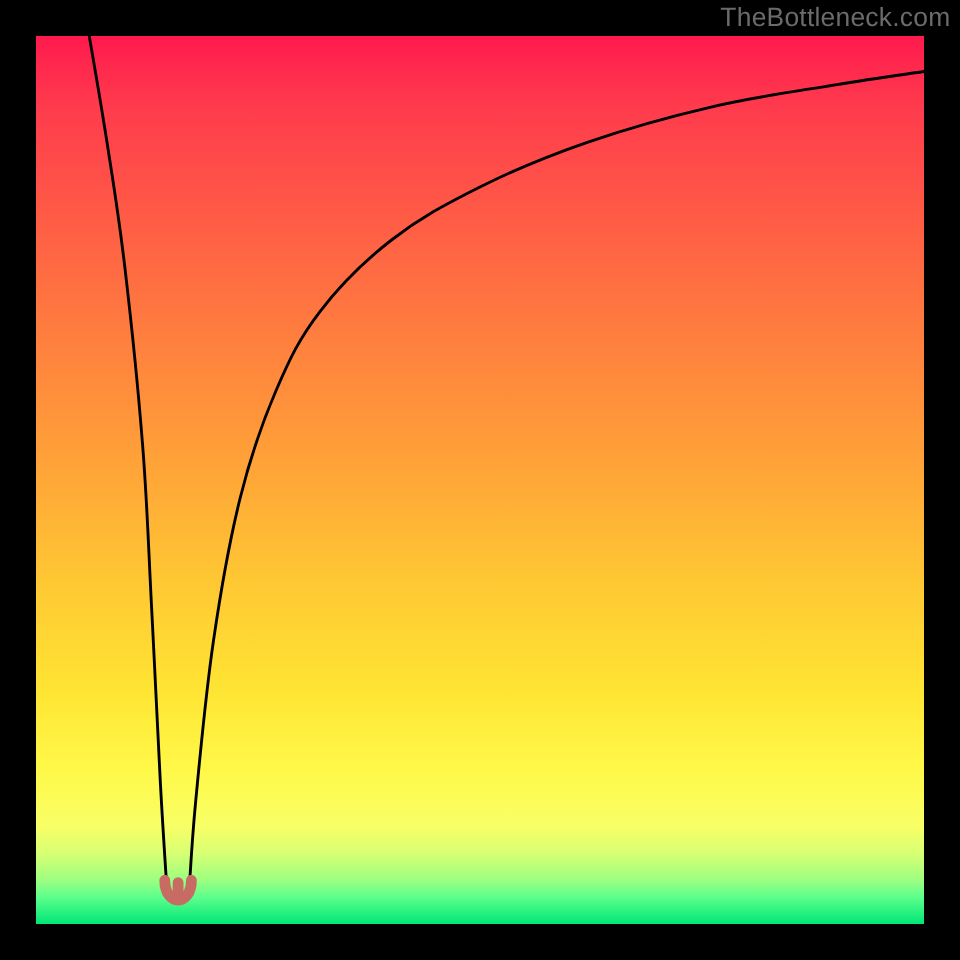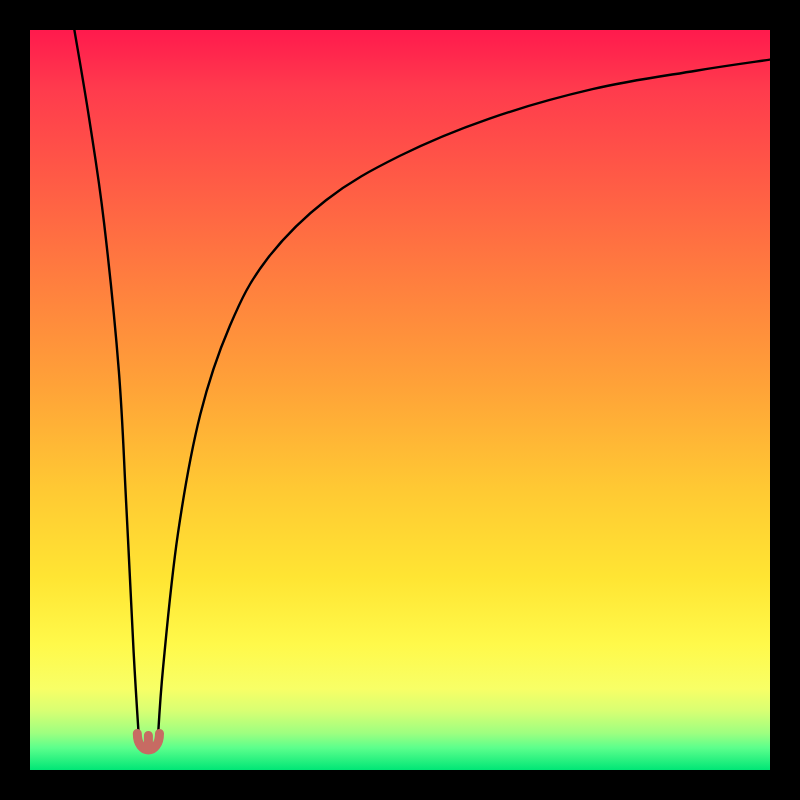--- a/index.html
+++ b/index.html
@@ -57,20 +57,21 @@
     color: #6b6b6b;
     font-size: 22px;
     font-weight: 500;
     letter-spacing: 0.2px;
   }
 </style>
 </head>
 <body>
 
 <div class="frame">
+  <div class="attribution">TheBottleneck.com</div>
 
   <div class="plot-area">
     <svg class="curve-svg" viewBox="0 0 740 740" preserveAspectRatio="none">
       <path id="left-branch-path" fill="none" stroke="#000" stroke-width="2.4" stroke-linecap="round" stroke-linejoin="round" d="M 44.40 0.00 C 47.06 15.98, 53.87 54.17, 59.20 88.80 C 64.53 123.43, 68.67 147.11, 74.00 192.40 C 79.33 237.69, 84.80 289.78, 88.80 340.40 C 92.80 391.02, 93.54 422.98, 96.20 473.60 C 98.86 524.22, 101.20 577.64, 103.60 621.60 C 106.00 665.56, 108.45 700.48, 109.52 717.80"></path>
       <path id="right-branch-path" fill="none" stroke="#000" stroke-width="2.4" stroke-linecap="round" stroke-linejoin="round" d="M 127.28 717.80 C 128.35 703.15, 129.47 675.03, 133.20 636.40 C 136.93 597.77, 141.34 548.49, 148.00 503.20 C 154.66 457.91, 160.88 422.10, 170.20 384.80 C 179.52 347.50, 187.81 323.97, 199.80 296.00 C 211.79 268.03, 219.48 252.04, 236.80 229.40 C 254.12 206.76, 272.02 188.85, 296.00 170.20 C 319.98 151.55, 340.70 140.45, 370.00 125.80 C 399.30 111.15, 424.17 100.79, 458.80 88.80 C 493.43 76.81, 525.10 67.86, 562.40 59.20 C 599.70 50.54, 634.03 46.03, 666.00 40.70 C 697.97 35.37, 726.68 31.60, 740.00 29.60"></path>
       <path id="trough-marker-path" fill="none" stroke="#c76b63" stroke-width="9" stroke-linecap="round" stroke-linejoin="round" d="M 107.30 703.50 C 107.30 725.50, 129.50 725.50, 129.50 703.50 M 118.40 705.50 L 118.40 717.50"></path>
     </svg>
   </div>
 </div>
 

